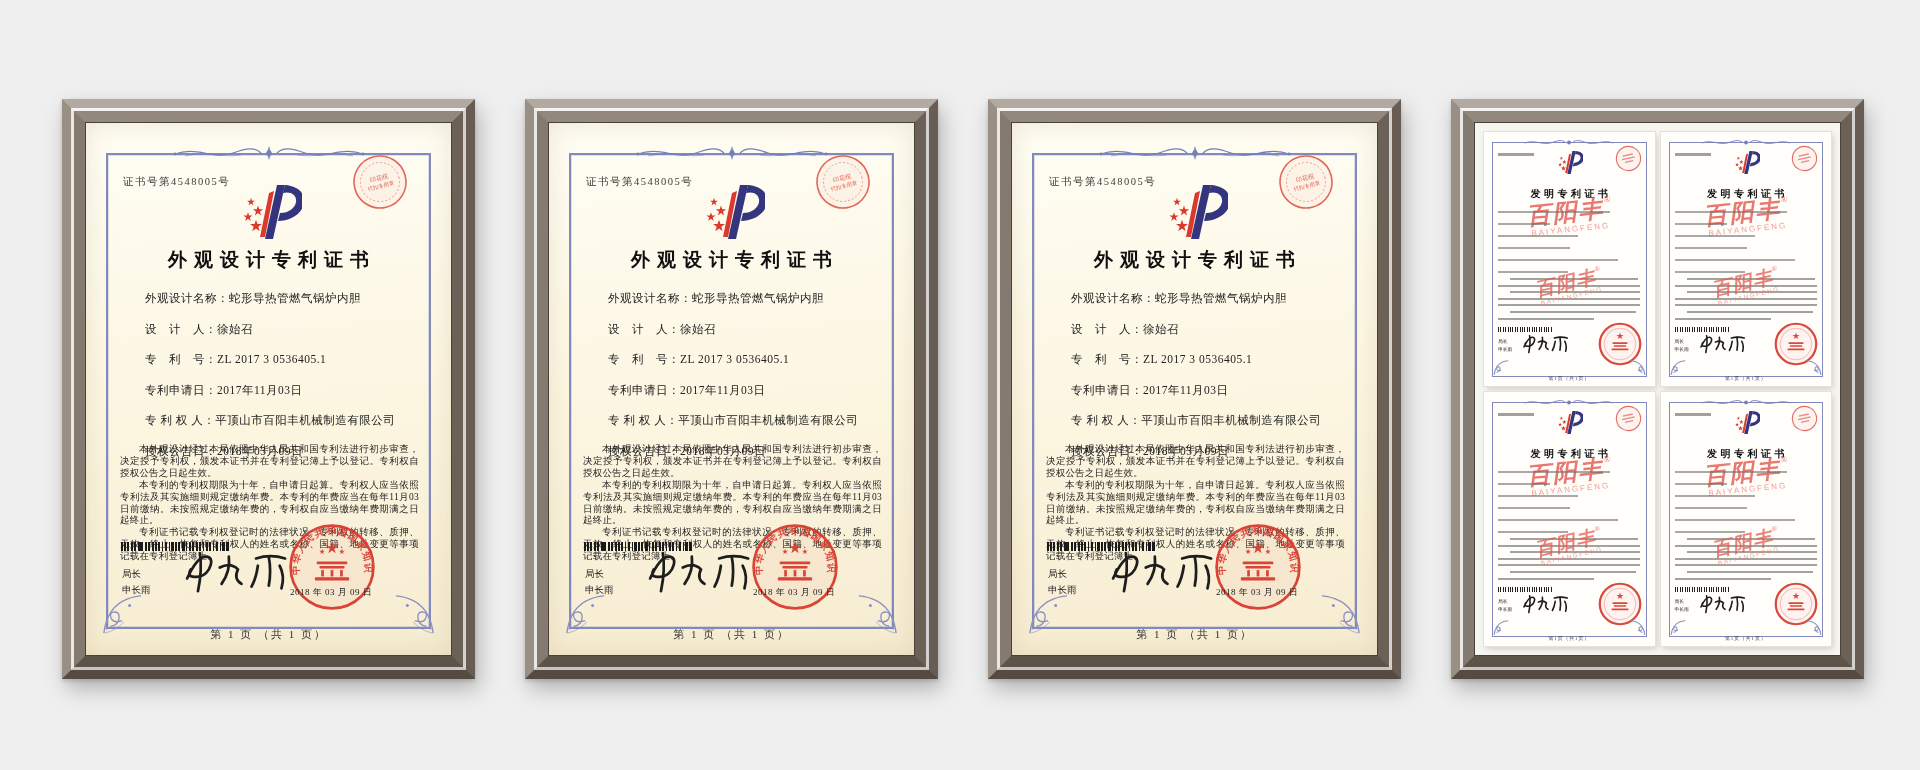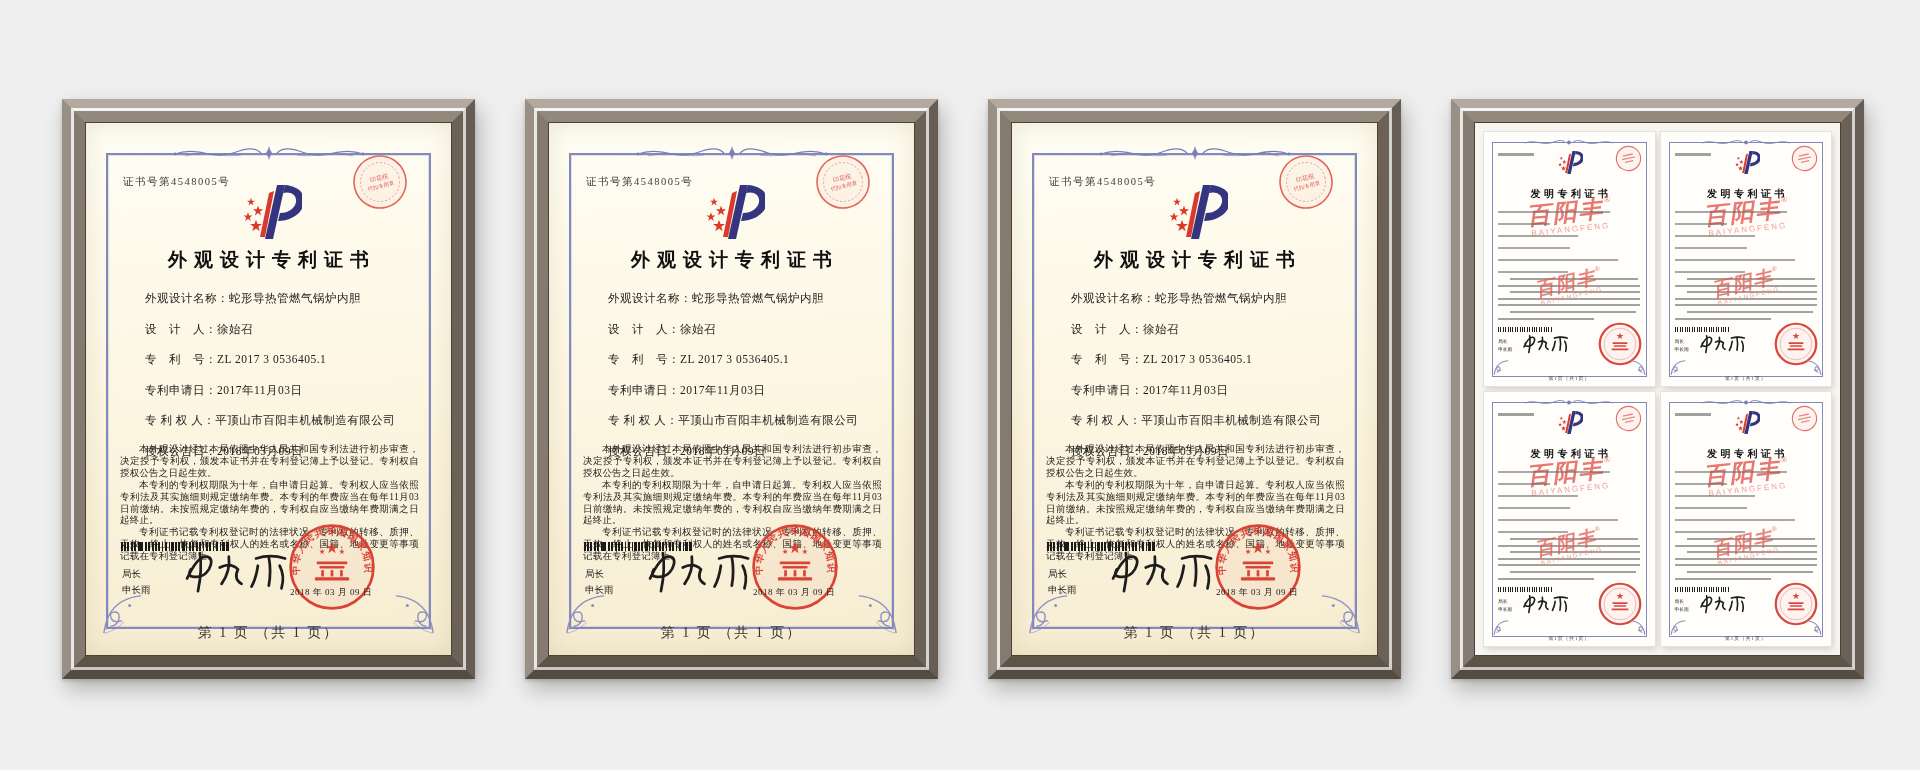--- a/index.html
+++ b/index.html
@@ -31,21 +31,21 @@
   .paras p{margin:0;font-size:9.5px;line-height:11.9px;color:#1c1c1c;text-align:justify;
          text-indent:2em;letter-spacing:.2px;}
   .barcode{position:absolute;left:35px;top:419px;width:108px;height:9px;
          background-image:repeating-linear-gradient(90deg,#1a1a1a 0 1.6px,transparent 1.6px 3.4px),
                           repeating-linear-gradient(90deg,#1a1a1a 0 1px,transparent 1px 6.3px);}
   .director{position:absolute;left:36px;top:443px;font-size:9.5px;line-height:16px;color:#222;}
   .signature{position:absolute;left:92px;top:424px;}
   .seal{position:absolute;left:201px;top:399px;opacity:.93;}
   .seal-date{position:absolute;left:199px;top:463px;width:92px;text-align:center;
          font-size:9px;color:#222;letter-spacing:.5px;white-space:nowrap;font-family:Liberation Serif, serif;}
-  .footer{position:absolute;left:0;right:0;bottom:13px;text-align:center;font-size:14px;
+  .footer{position:absolute;left:0;right:0;bottom:13px;text-align:center;font-size:11px;
          letter-spacing:2px;color:#333;}
   .flourish{position:absolute;bottom:19px;}
   .flourish.fl-l{left:15px;}
   .flourish.fl-r{right:15px;transform:scaleX(-1);}
   
   .mat{display:grid;grid-template-columns:1fr 1fr;grid-template-rows:1fr 1fr;gap:6px;
        padding:9px;box-sizing:border-box;width:100%;height:100%;background:#f6f5f0;}
   .mini{position:relative;background:#fffefa;overflow:hidden;
         box-shadow:0 0 0 1px #e4e2db, 2px 3px 6px rgba(0,0,0,.16);}
   .mini-border{position:absolute;left:8px;right:8px;top:10px;bottom:9px;border:1px solid #8289bd;}

